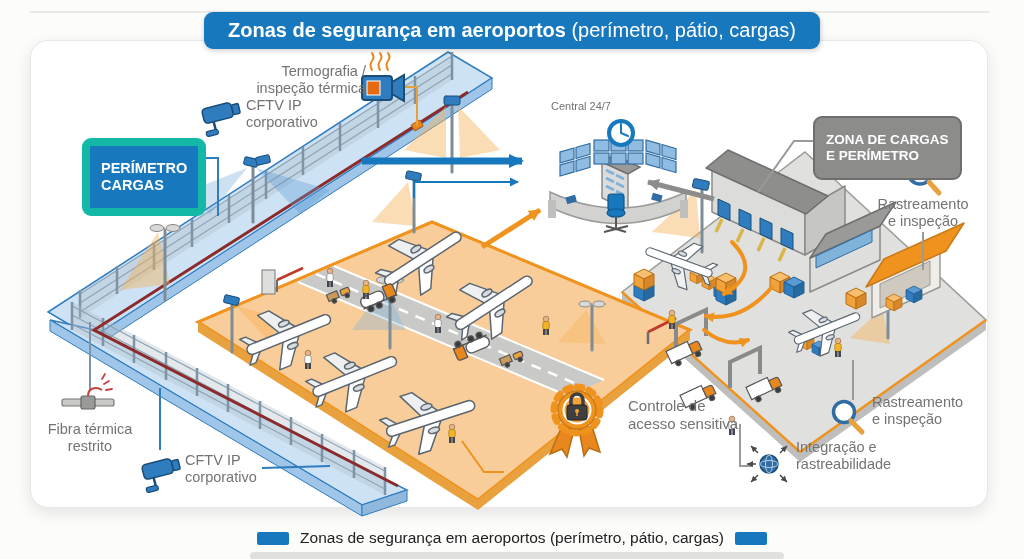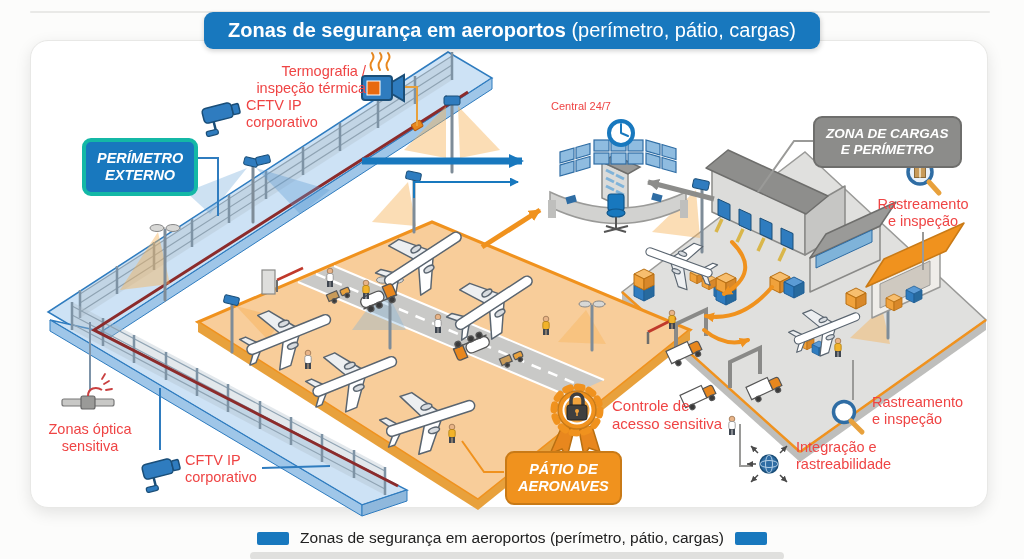--- a/index.html
+++ b/index.html
@@ -3,25 +3,25 @@
 <meta charset="utf-8">
 <style>
   html,body{margin:0;padding:0;}
   body{width:1024px;height:559px;background:#FCFCFB;font-family:"Liberation Sans",sans-serif;overflow:hidden;}
   #stage{position:relative;width:1024px;height:559px;}
   .topline{position:absolute;left:30px;right:34px;top:11px;height:2px;background:#E9E9E7;border-radius:2px;z-index:1;}
   .card{position:absolute;left:30px;top:40px;width:956px;height:466px;background:#FFFFFF;border:1px solid #E8E8E6;border-radius:18px;box-shadow:0 5px 16px rgba(0,0,0,.10);z-index:1;}
   .title-banner{position:absolute;left:50%;transform:translateX(-50%);top:12px;background:#1878BE;color:#FFFFFF;font-size:20px;padding:7px 24px;border-radius:9px;z-index:10;white-space:nowrap;box-shadow:0 2px 5px rgba(0,0,0,.18);}
   .title-banner .b{font-weight:bold;}
   svg.illus{position:absolute;left:0;top:0;z-index:2;pointer-events:none;}
-  .co{position:absolute;font-size:14.5px;line-height:1.18;color:#ef4444;z-index:5;white-space:nowrap;}
+  .co{position:absolute;font-size:14.5px;line-height:1.18;color:#737373;z-index:5;white-space:nowrap;}
   .co.right{text-align:right;}
   .co.center{text-align:center;}
-  .badge{position:absolute;z-index:5;border-radius:9px;color:#FFFFFF;font-weight:bold;text-align:center;padding:8px 11px;font-size:14.5px;line-height:1.18;white-space:nowrap;font-style:italic;}
-  .badge.blue{background:#1878BE;border:4px solid #14b8a6;}
+  .badge{position:absolute;z-index:5;border-radius:9px;color:#FFFFFF;font-weight:bold;padding:14px 11px;font-size:14.5px;line-height:1.18;white-space:nowrap;}
+  .badge.blue{background:#1878BE;border:8px solid #14b8a6;}
   .badge.orange{background:#F0921E;border:2px solid #C97A16;}
   .badge.gray{background:#8C8C8A;border:2px solid #6E6E6C;font-size:13.5px;}
   .caption{position:absolute;top:529px;left:0;right:0;display:flex;justify-content:center;align-items:center;gap:11px;z-index:5;font-size:15.5px;color:#212121;}
   .sw{width:32px;height:13px;background:#1878BE;border-radius:2px;}
   .bottomline{position:absolute;left:250px;width:534px;top:552px;height:8px;background:#E0E0DE;border-radius:4px;z-index:1;}
 </style>
 </head>
 <body>
 
 <div id="stage">
@@ -389,51 +389,47 @@
     <div>inspeção térmica</div>
   </div>
 
   <div class="co" style="left:246px;top:97px">
     <div>CFTV IP</div>
     <div>corporativo</div>
   </div>
 
   <div class="badge blue" style="left:82px;top:138px">
     <div>PERÍMETRO</div>
-    <div>EXTERNO</div>
+    <div>CARGAS</div>
   </div>
 
   <div class="co" style="left:551px;top:100px;font-size:11px">Central 24/7</div>
 
   <div class="badge gray" style="left:813px;top:116px">
     <div>ZONA DE CARGAS</div>
     <div>E PERÍMETRO</div>
   </div>
 
   <div class="co center" style="left:868px;top:196px;width:110px">
     <div>Rastreamento</div>
     <div>e inspeção</div>
   </div>
 
   <div class="co center" style="left:38px;top:421px;width:104px">
-    <div>Zonas óptica</div>
-    <div>sensitiva</div>
+    <div>Fibra térmica</div>
+    <div>restrito</div>
   </div>
 
   <div class="co" style="left:185px;top:452px">
     <div>CFTV IP</div>
     <div>corporativo</div>
   </div>
 
-  <div class="badge orange" style="left:505px;top:451px">
-    <div>PÁTIO DE</div>
-    <div>AERONAVES</div>
-  </div>
-
-  <div class="co" style="left:612px;top:397px;font-size:15px">
+
+  <div class="co" style="left:628px;top:397px;font-size:15px">
     <div>Controle de</div>
     <div>acesso sensitiva</div>
   </div>
 
   <div class="co" style="left:872px;top:394px">
     <div>Rastreamento</div>
     <div>e inspeção</div>
   </div>
 
   <div class="co" style="left:796px;top:439px">

